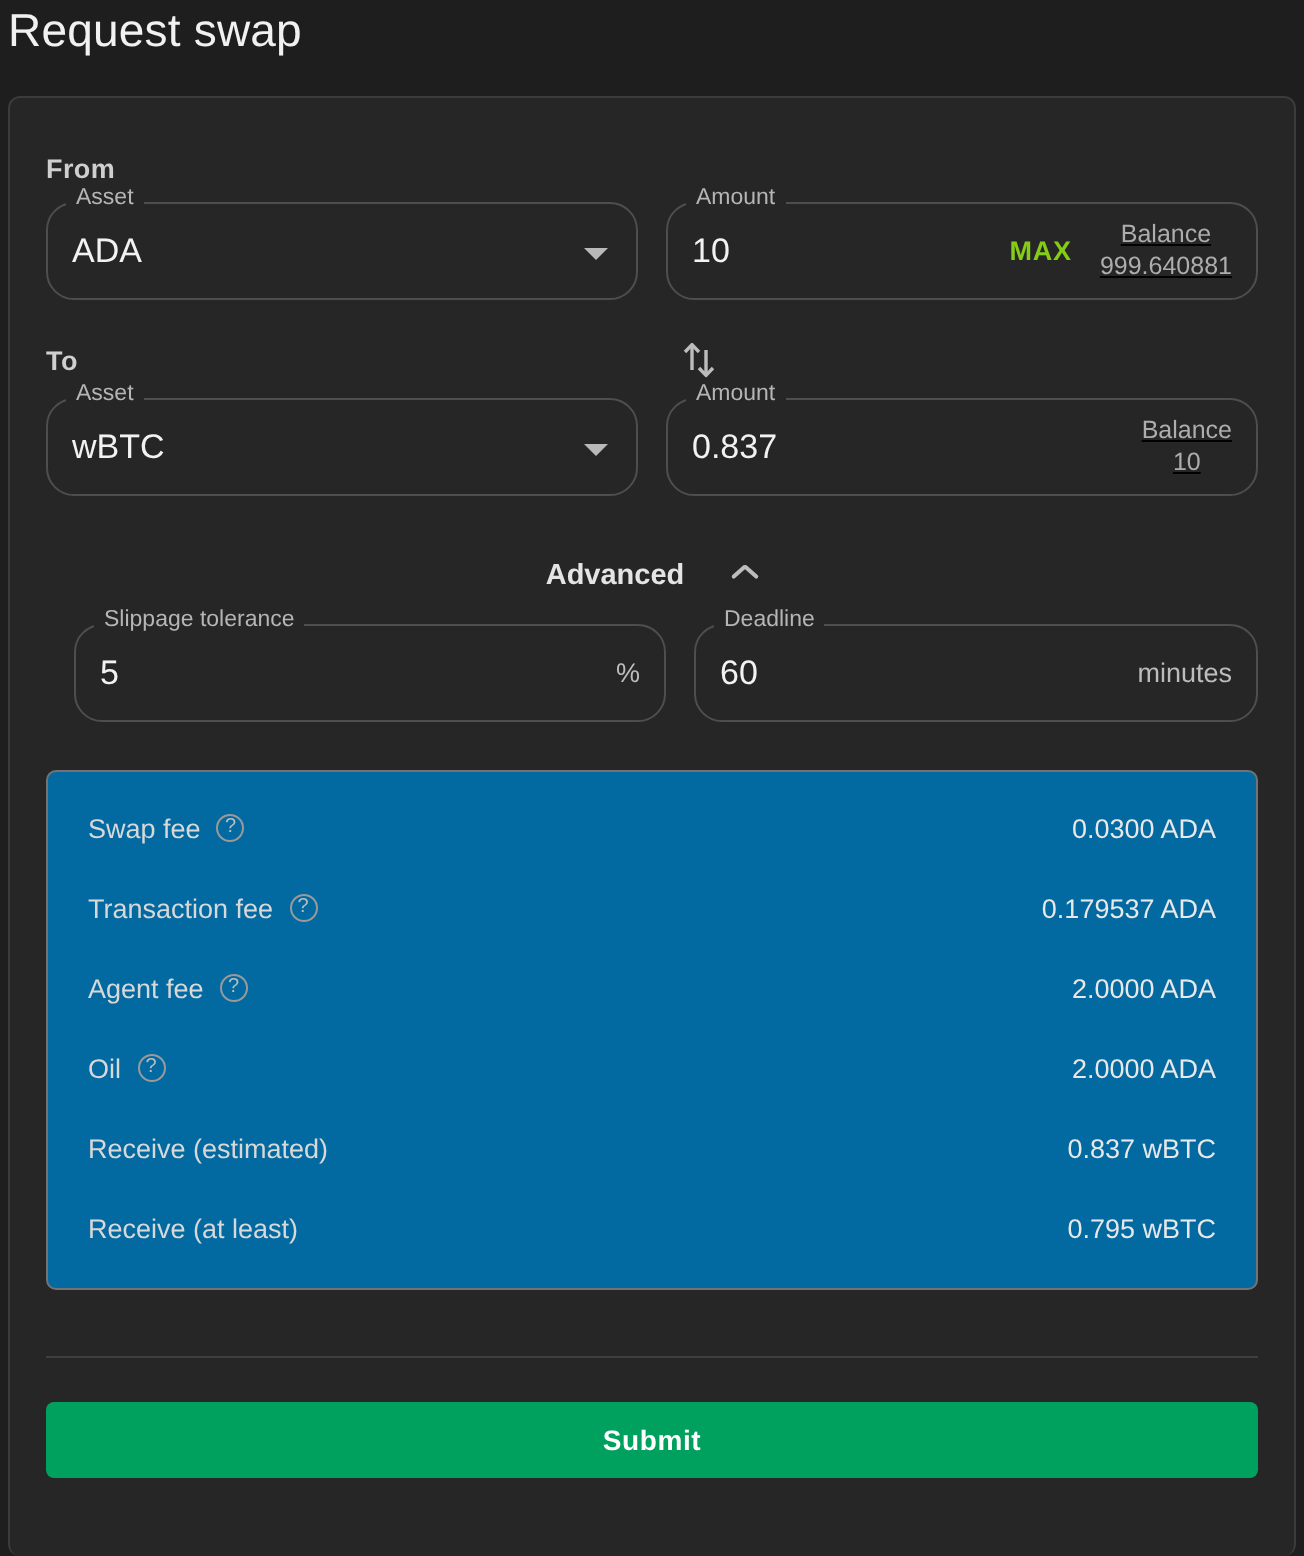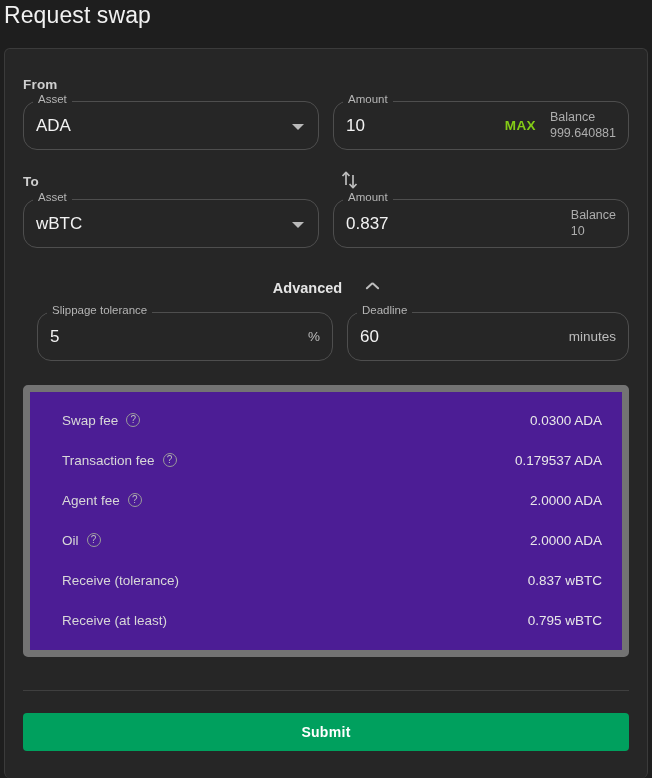--- a/index.html
+++ b/index.html
@@ -67,21 +67,21 @@
     border-right: 6px solid transparent;
     border-top: 6px solid #b9b9b9;
   }
 
   .field .spacer { flex: 1 1 auto; }
 
   .max-btn {
     font-size: 13.5px; color: #84cc16; font-weight: 700;
     letter-spacing: 0.4px; margin-right: 14px; cursor: pointer;
   }
-  .balance-box { text-align: left; line-height: 1.25; }
+  .balance-box { text-align: center; line-height: 1.25; text-decoration: underline; }
   .balance-label { font-size: 12.5px; color: #adadad; display: block; }
   .balance-value { font-size: 12.5px; color: #adadad; display: block; }
 
   .suffix { font-size: 13.5px; color: #bcbcbc; margin-left: auto; }
 
   
   .to-head { position: relative; margin-top: 22px; height: 18px; }
   .swap-icon {
     position: absolute; left: 316px; top: -4px;
     width: 22px; height: 24px; cursor: pointer;
@@ -100,24 +100,24 @@
   .chev-up::before, .chev-up::after {
     content: ""; position: absolute; top: 4px; left: 0;
     width: 9px; height: 1.6px; background: #bdbdbd; border-radius: 1px;
   }
   .chev-up::before { transform: rotate(-42deg); transform-origin: left center; }
   .chev-up::after  { left: auto; right: 0; transform: rotate(42deg); transform-origin: right center; }
 
   
   .fees {
     margin-top: 24px;
-    border: 7px solid #737373;
+    border: 1px solid #737373;
     border-radius: 5px;
-    background: #4c1d95;
-    padding: 8px 20px 10px 32px;
+    background: #0369a1;
+    padding: 8px 20px 10px 20px;
   }
   .fee-row {
     display: flex; align-items: center;
     height: 40px;
   }
   .fee-label { font-size: 13.5px; color: #d8d8d8; }
   .fee-value { font-size: 13.5px; color: #e8e8e8; margin-left: auto; }
 
   .help-icon {
     display: inline-flex; align-items: center; justify-content: center;
@@ -240,21 +240,21 @@
         <span class="fee-label">Agent fee</span>
         <span class="help-icon">?</span>
         <span class="fee-value">2.0000 ADA</span>
       </div>
       <div class="fee-row">
         <span class="fee-label">Oil</span>
         <span class="help-icon">?</span>
         <span class="fee-value">2.0000 ADA</span>
       </div>
       <div class="fee-row">
-        <span class="fee-label">Receive (tolerance)</span>
+        <span class="fee-label">Receive (estimated)</span>
         <span class="fee-value">0.837 wBTC</span>
       </div>
       <div class="fee-row">
         <span class="fee-label">Receive (at least)</span>
         <span class="fee-value">0.795 wBTC</span>
       </div>
     </div>
 
     <div class="divider"></div>
 

